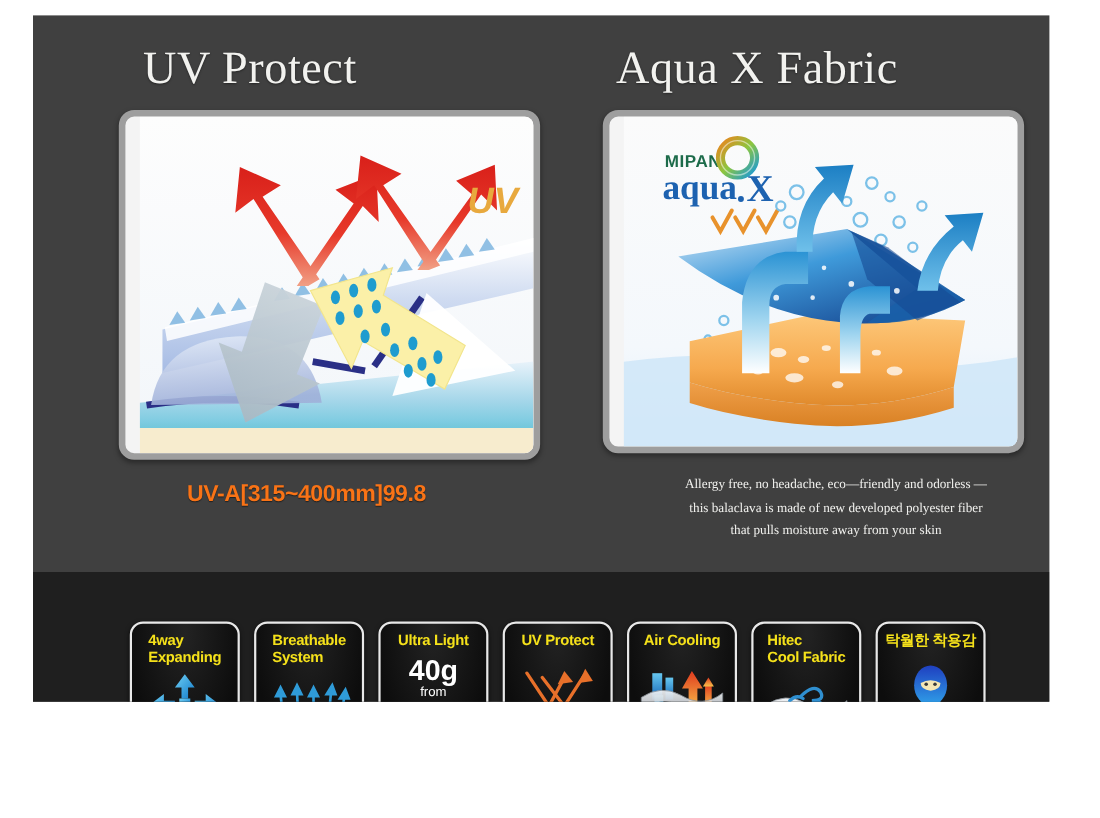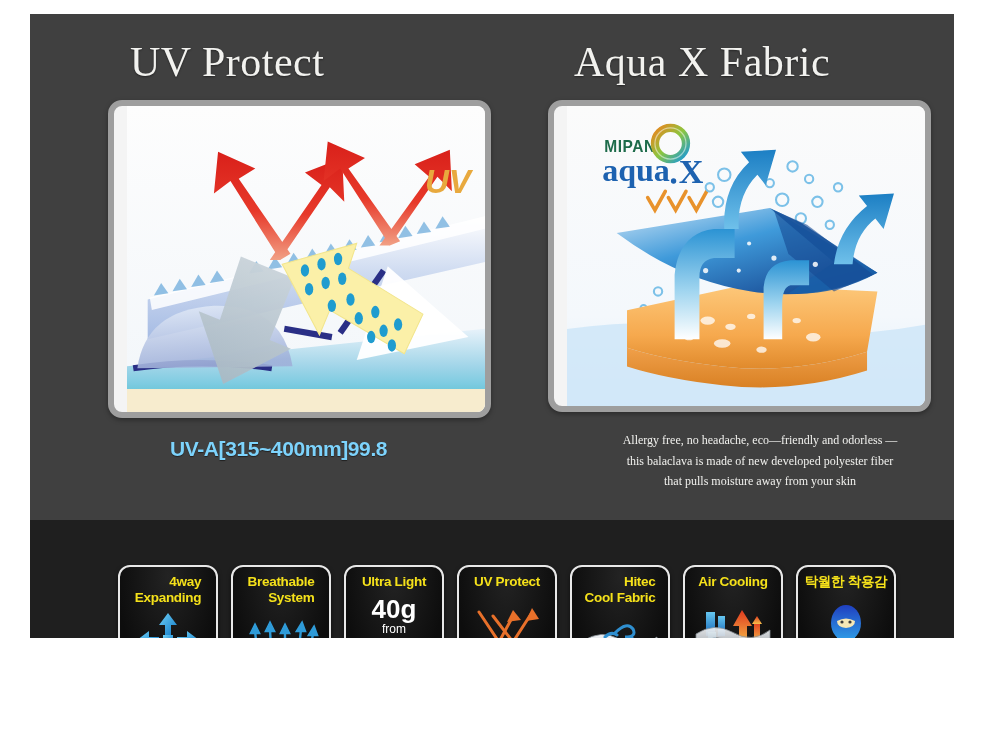--- a/index.html
+++ b/index.html
@@ -45,42 +45,42 @@
     position: absolute;
     color: #f2f2ef;
     font-family: "Liberation Serif", serif;
     font-size: 42px;
     font-weight: 400;
     letter-spacing: 0.5px;
     white-space: nowrap;
     text-shadow: 0 1px 2px rgba(0,0,0,.45);
   }
   #heading-uv   { left: 100px; top: 24px; }
-  #heading-aqua { left: 530px; top: 24px; margin-left: 14px; }
+  #heading-aqua { left: 530px; top: 24px; }
 
   
   .figframe {
     position: absolute;
     background: #f4f4f4;
     border: 6px solid #9e9e9e;
     border-radius: 14px;
     box-shadow: 0 2px 5px rgba(0,0,0,.35);
     overflow: hidden;
     padding-left: 13px;
   }
   #fig-uv   { left: 78px;  top: 86px; width: 358px; height: 306px; font-style: italic; }
   #fig-aqua { left: 518px; top: 86px; width: 358px; height: 300px; }
   .figframe svg { display: block; width: 100%; height: 100%; }
 
   
   #uv-spec {
     position: absolute;
     left: 140px;
     top: 420px;
-    color: #7dd3fc;
+    color: #f97316;
     font-family: "Liberation Sans", sans-serif;
     font-size: 21px;
     font-weight: bold;
     line-height: 1.42;
     letter-spacing: -0.4px;
     text-shadow: 0 1px 1px rgba(0,0,0,.5);
   }
   #uv-spec div { white-space: nowrap; }
 
   #aqua-desc {
@@ -118,21 +118,21 @@
     padding-top: 7px;
     box-sizing: border-box;
     overflow: hidden;
   }
   .badge-title {
     color: #f5e11a;
     font-family: "Liberation Sans", sans-serif;
     font-weight: bold;
     font-size: 13.5px;
     line-height: 1.15;
-    text-align: right;
+    text-align: left;
     letter-spacing: -0.3px;
     white-space: pre-line;
   }
   .badge-sub {
     color: #ffffff;
     font-family: "Liberation Sans", sans-serif;
     font-weight: bold;
     font-size: 26px;
     line-height: 1;
     margin-top: 6px;
@@ -479,20 +479,57 @@
               <polygon points="44,6 38,18 52,16"></polygon>
               <polygon points="63,4 57,17 70,15"></polygon>
             </g>
             <rect x="8" y="42" width="60" height="4" fill="#e6e6e6"></rect>
             <rect x="8" y="49" width="60" height="4" fill="#e6e6e6"></rect>
           </svg>
         </div>
       </div>
 
       <div class="badge">
+        <div class="badge-title">Air Cooling</div>
+        <div class="badge-art">
+          <svg width="78" height="56" viewBox="0 0 78 56">
+            <defs>
+              <linearGradient id="b5f" x1="0" y1="0" x2="0" y2="1">
+                <stop offset="0%" stop-color="#f3f5f7"></stop>
+                <stop offset="100%" stop-color="#b6bdc4"></stop>
+              </linearGradient>
+              <linearGradient id="b5r" x1="0" y1="1" x2="0" y2="0">
+                <stop offset="0%" stop-color="#f6c14a"></stop>
+                <stop offset="100%" stop-color="#e03a1e"></stop>
+              </linearGradient>
+              <linearGradient id="b5b" x1="0" y1="0" x2="0" y2="1">
+                <stop offset="0%" stop-color="#66c7f0"></stop>
+                <stop offset="100%" stop-color="#1463b5"></stop>
+              </linearGradient>
+            </defs>
+
+            <g fill="url(#b5b)">
+              <rect x="12" y="8" width="9" height="24"></rect>
+              <rect x="24" y="12" width="7" height="20"></rect>
+              <polygon points="17,52 8,36 14,36 14,28 22,28 22,36 27,36"></polygon>
+            </g>
+
+            <g fill="url(#b5r)">
+              <polygon points="48,6 39,22 45,22 45,42 53,42 53,22 58,22"></polygon>
+              <rect x="60" y="18" width="6" height="22"></rect>
+              <polygon points="63,12 58,20 68,20"></polygon>
+              <rect x="56" y="34" width="8" height="18" fill="#f6c14a"></rect>
+            </g>
+
+            <path d="M2 30 Q20 18 38 28 Q58 40 76 26 L76 38 Q58 48 38 38 Q20 28 2 42 Z" fill="url(#b5f)" stroke="#8d949b" stroke-width="0.8" opacity="0.92"></path>
+          </svg>
+        </div>
+      </div>
+
+      <div class="badge">
         <div class="badge-title">Hitec
 Cool Fabric</div>
         <div class="badge-art">
           <svg width="78" height="46" viewBox="0 0 78 46">
             <defs>
               <linearGradient id="b6f" x1="0" y1="0" x2="0" y2="1">
                 <stop offset="0%" stop-color="#f2f4f6"></stop>
                 <stop offset="100%" stop-color="#b4bbc2"></stop>
               </linearGradient>
             </defs>
@@ -508,57 +545,20 @@
             </g>
             <g stroke="#2f8fd0" stroke-width="3" fill="none" stroke-linecap="round">
               <path d="M34 16 Q46 4 52 12 Q56 20 44 20 Q56 20 52 28 Q46 36 34 26"></path>
               <path d="M24 20 Q30 14 36 18"></path>
             </g>
           </svg>
         </div>
       </div>
 
       <div class="badge">
-        <div class="badge-title">Air Cooling</div>
-        <div class="badge-art">
-          <svg width="78" height="56" viewBox="0 0 78 56">
-            <defs>
-              <linearGradient id="b5f" x1="0" y1="0" x2="0" y2="1">
-                <stop offset="0%" stop-color="#f3f5f7"></stop>
-                <stop offset="100%" stop-color="#b6bdc4"></stop>
-              </linearGradient>
-              <linearGradient id="b5r" x1="0" y1="1" x2="0" y2="0">
-                <stop offset="0%" stop-color="#f6c14a"></stop>
-                <stop offset="100%" stop-color="#e03a1e"></stop>
-              </linearGradient>
-              <linearGradient id="b5b" x1="0" y1="0" x2="0" y2="1">
-                <stop offset="0%" stop-color="#66c7f0"></stop>
-                <stop offset="100%" stop-color="#1463b5"></stop>
-              </linearGradient>
-            </defs>
-
-            <g fill="url(#b5b)">
-              <rect x="12" y="8" width="9" height="24"></rect>
-              <rect x="24" y="12" width="7" height="20"></rect>
-              <polygon points="17,52 8,36 14,36 14,28 22,28 22,36 27,36"></polygon>
-            </g>
-
-            <g fill="url(#b5r)">
-              <polygon points="48,6 39,22 45,22 45,42 53,42 53,22 58,22"></polygon>
-              <rect x="60" y="18" width="6" height="22"></rect>
-              <polygon points="63,12 58,20 68,20"></polygon>
-              <rect x="56" y="34" width="8" height="18" fill="#f6c14a"></rect>
-            </g>
-
-            <path d="M2 30 Q20 18 38 28 Q58 40 76 26 L76 38 Q58 48 38 38 Q20 28 2 42 Z" fill="url(#b5f)" stroke="#8d949b" stroke-width="0.8" opacity="0.92"></path>
-          </svg>
-        </div>
-      </div>
-
-      <div class="badge">
         <div class="badge-title">탁월한 착용감</div>
         <div class="badge-art">
           <svg width="62" height="58" viewBox="0 0 62 58">
             <defs>
               <linearGradient id="b7h" x1="0" y1="0" x2="0" y2="1">
                 <stop offset="0%" stop-color="#1f3fc0"></stop>
                 <stop offset="100%" stop-color="#2f9fe8"></stop>
               </linearGradient>
               <linearGradient id="b7s" x1="0" y1="0" x2="0" y2="1">
                 <stop offset="0%" stop-color="#d7dce1"></stop>

